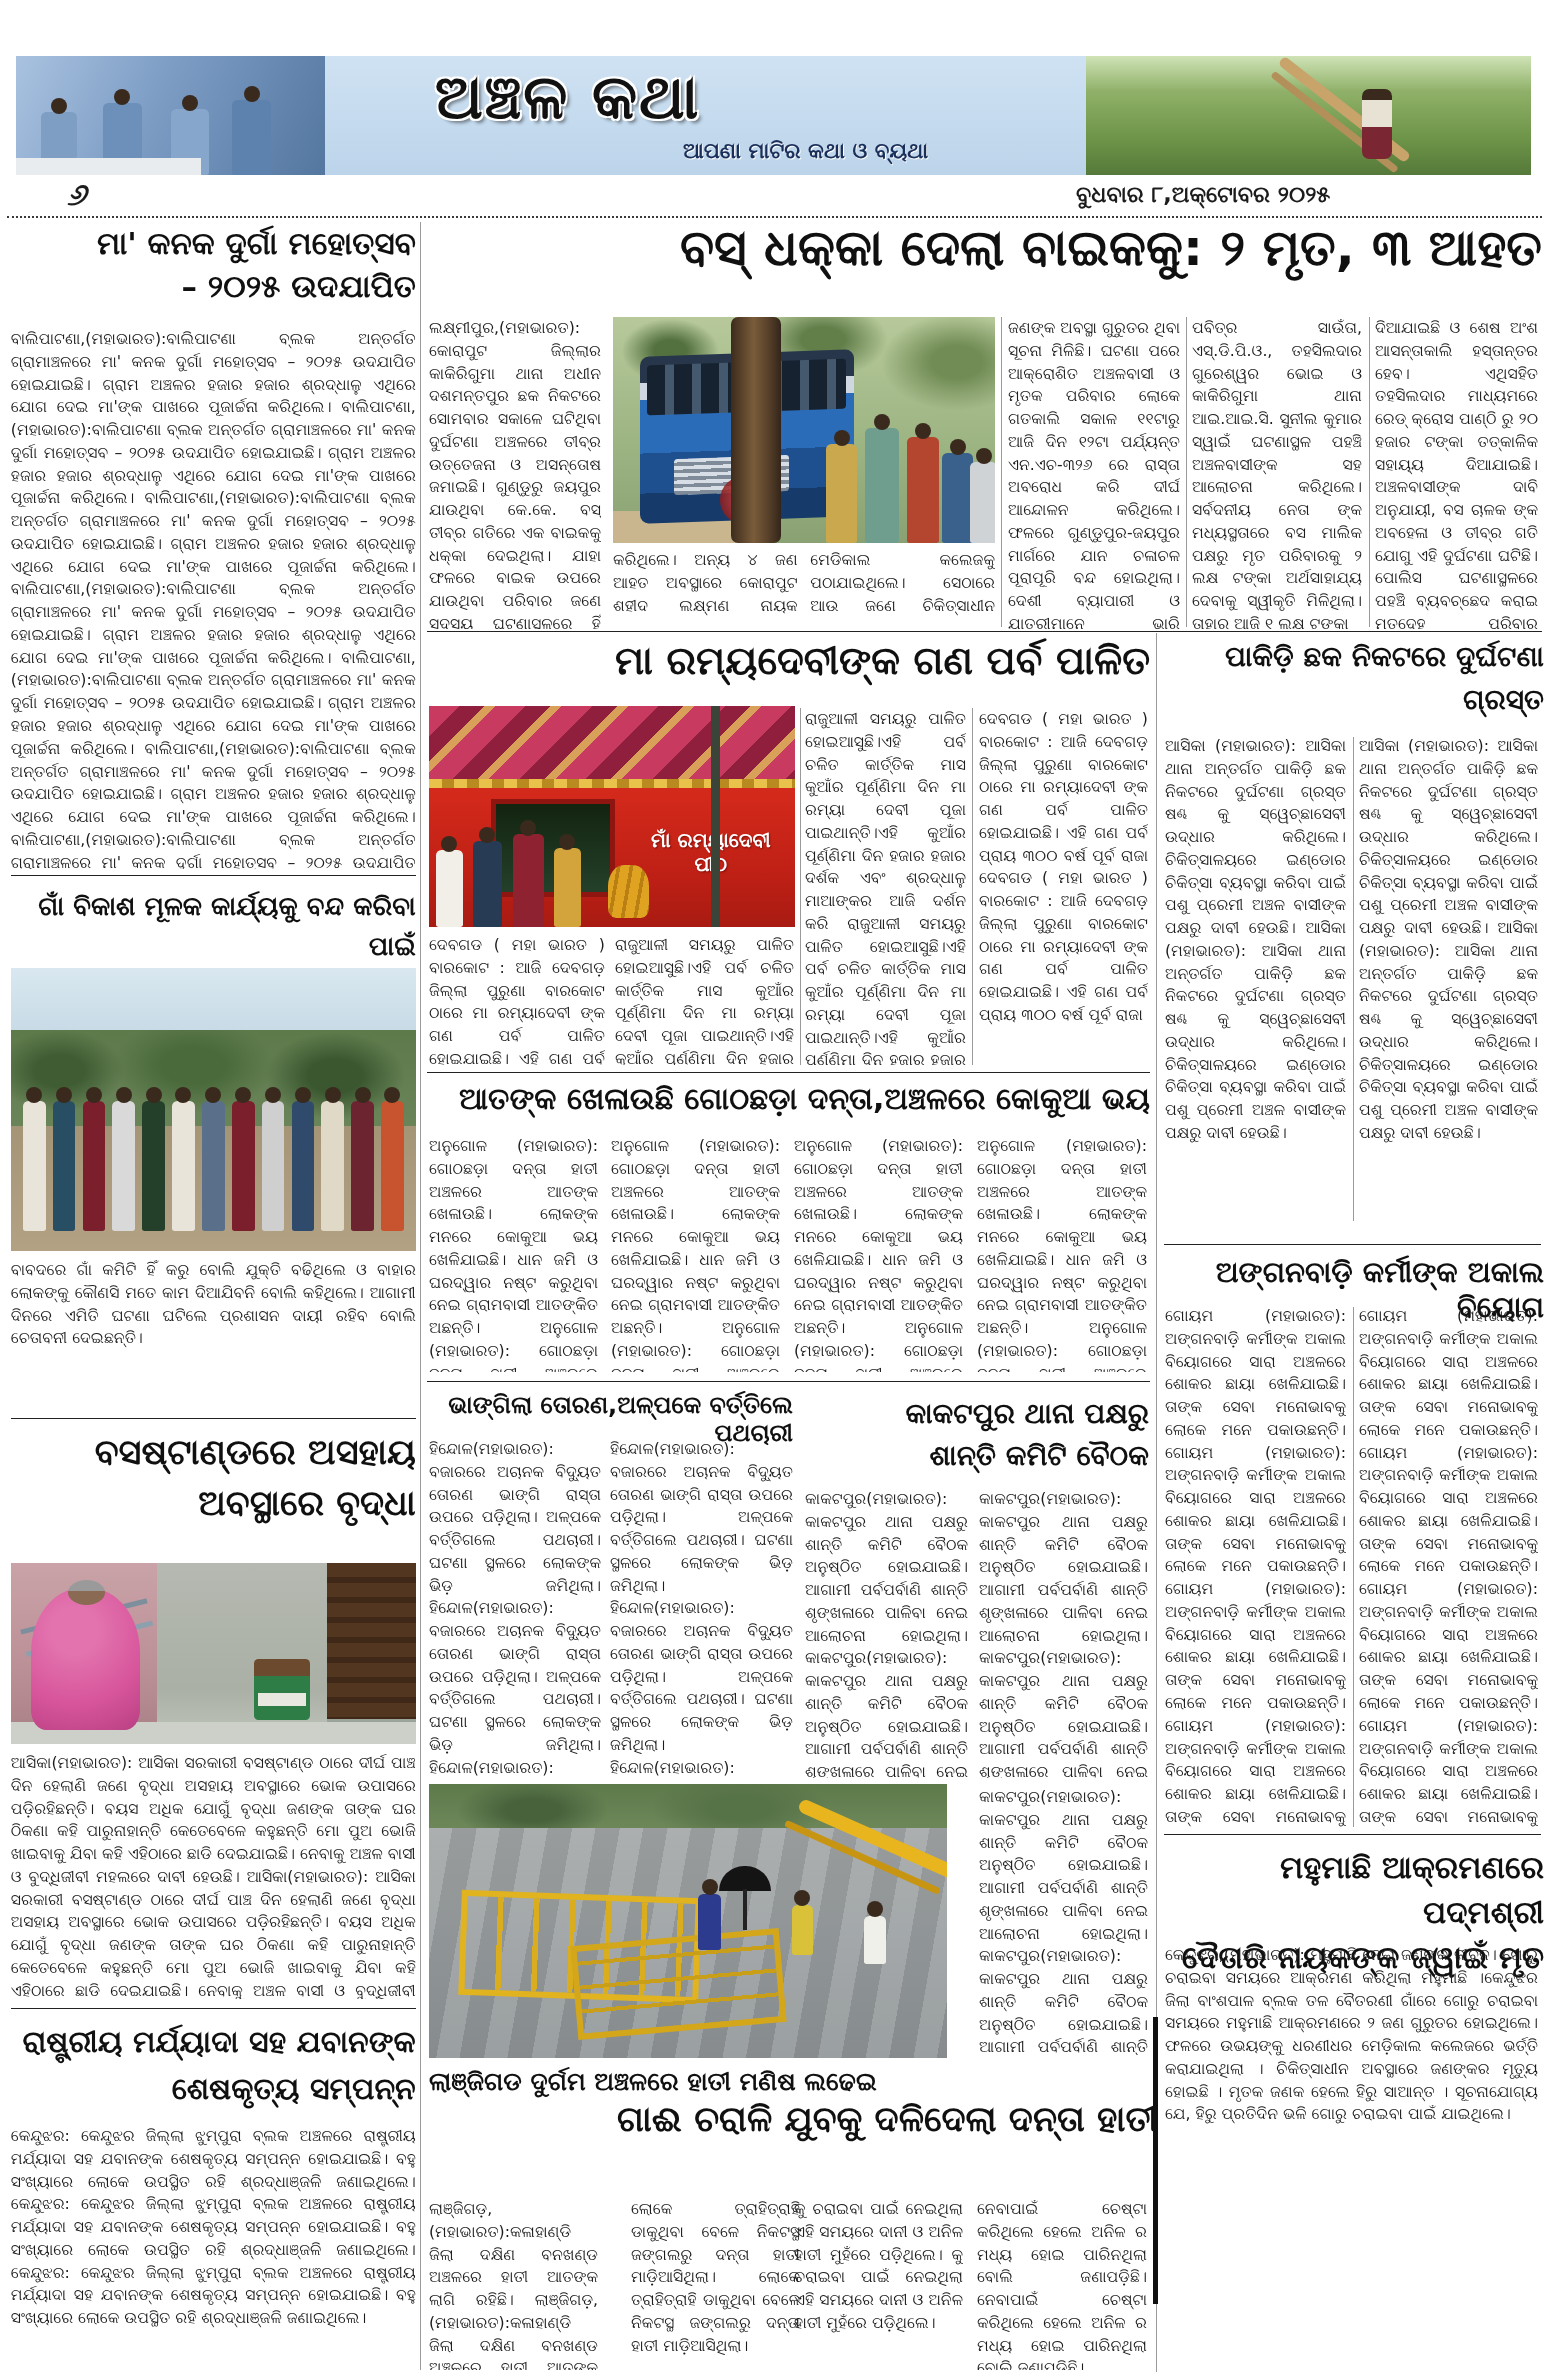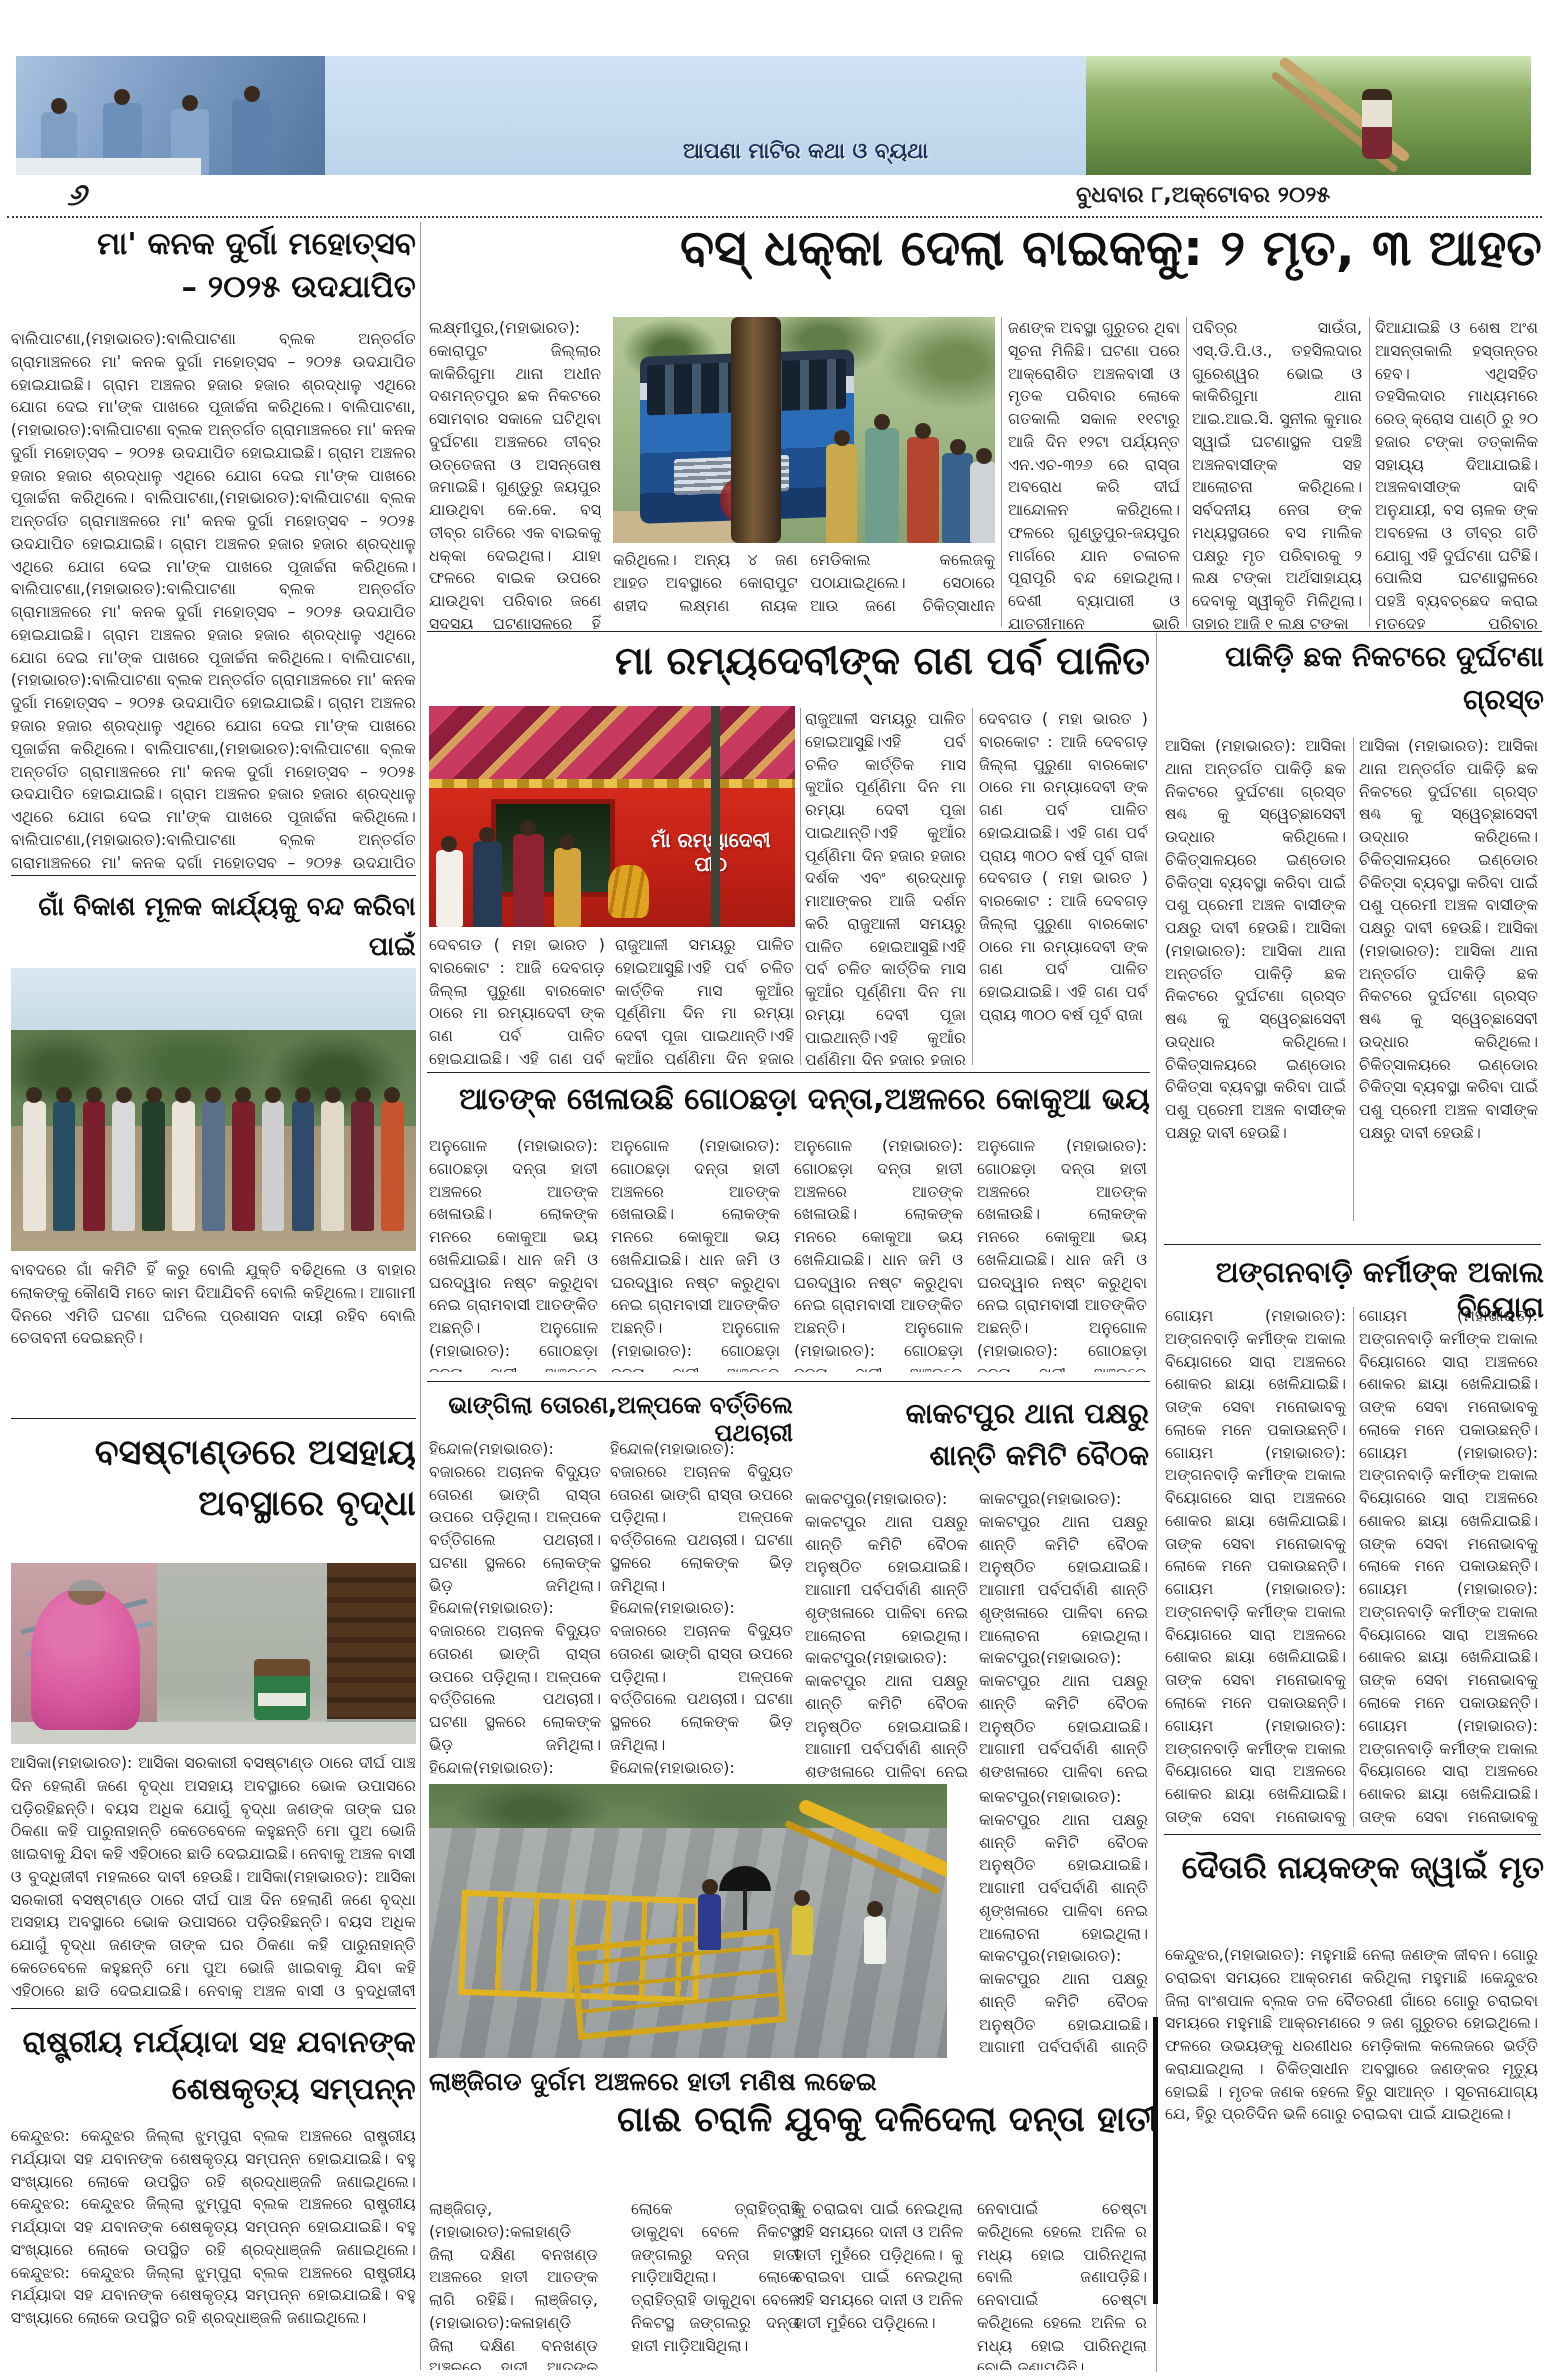--- a/index.html
+++ b/index.html
@@ -108,20 +108,21 @@
 
   <div class="abs mast" style="left:16px;top:56px;width:1515px;height:119px;">
     <div class="photo" style="left:0;top:0;width:309px;height:119px;">
       <div class="ph ml-bg"></div>
       <span class="fig" style="position:absolute;left:8%;bottom:0;width:36px;height:63px;background:#7f9ec4;"></span>
       <span class="fig" style="position:absolute;left:28%;bottom:0;width:39px;height:72px;background:#6d90ba;"></span>
       <span class="fig" style="position:absolute;left:50%;bottom:0;width:38px;height:66px;background:#87a6cb;"></span>
       <span class="fig" style="position:absolute;left:70%;bottom:0;width:39px;height:75px;background:#5d82ae;"></span>
       <div class="ph" style="left:0;bottom:0;width:60%;height:14%;background:#e8ecef;"></div>
     </div>
+    <div class="abs mast-title" style="left:341px;top:5.4px;width:421px;">ଅଞ୍ଚଳ କଥା</div>
     <div class="abs mast-tag" style="left:628px;top:82px;width:323px;">ଆପଣା ମାଟିର କଥା ଓ ବ୍ୟଥା</div>
     <div class="photo" style="left:1070px;top:0;width:445px;height:119px;">
       <div class="ph mr-bg"></div>
       <div class="ph mr-plow"></div>
       <div class="ph mr-man"></div>
     </div>
   </div>
 
   <div class="abs folio-num" style="left:67px;top:176px;">୬</div>
   <div class="abs folio-date" style="left:1076px;top:181px;width:455px;">ବୁଧବାର ୮,ଅକ୍ଟୋବର ୨୦୨୫</div>
@@ -294,19 +295,20 @@
   <div class="abs body" style="left:1359px;top:735px;width:179px;height:488px;">ଆସିକା (ମହାଭାରତ): ଆସିକା ଥାନା ଅନ୍ତର୍ଗତ ପାକିଡ଼ି ଛକ ନିକଟରେ ଦୁର୍ଘଟଣା ଗ୍ରସ୍ତ ଷଣ୍ଢ କୁ ସ୍ୱେଚ୍ଛାସେବୀ ଉଦ୍ଧାର କରିଥିଲେ। ଚିକିତ୍ସାଳୟରେ ଇଣ୍ଡୋର ଚିକିତ୍ସା ବ୍ୟବସ୍ଥା କରିବା ପାଇଁ ପଶୁ ପ୍ରେମୀ ଅଞ୍ଚଳ ବାସୀଙ୍କ ପକ୍ଷରୁ ଦାବୀ ହେଉଛି। ଆସିକା (ମହାଭାରତ): ଆସିକା ଥାନା ଅନ୍ତର୍ଗତ ପାକିଡ଼ି ଛକ ନିକଟରେ ଦୁର୍ଘଟଣା ଗ୍ରସ୍ତ ଷଣ୍ଢ କୁ ସ୍ୱେଚ୍ଛାସେବୀ ଉଦ୍ଧାର କରିଥିଲେ। ଚିକିତ୍ସାଳୟରେ ଇଣ୍ଡୋର ଚିକିତ୍ସା ବ୍ୟବସ୍ଥା କରିବା ପାଇଁ ପଶୁ ପ୍ରେମୀ ଅଞ୍ଚଳ ବାସୀଙ୍କ ପକ୍ଷରୁ ଦାବୀ ହେଉଛି।</div>
 
   <div class="abs hr" style="left:1164px;top:1244px;width:377px;"></div>
   <div class="abs hl" style="left:1160px;top:1255px;width:384px;font-size:29px;">ଅଙ୍ଗନବାଡ଼ି କର୍ମୀଙ୍କ ଅକାଲ ବିୟୋଗ</div>
   <div class="abs body" style="left:1165px;top:1305px;width:181px;height:524px;">ଗୋୟମ (ମହାଭାରତ): ଅଙ୍ଗନବାଡ଼ି କର୍ମୀଙ୍କ ଅକାଲ ବିୟୋଗରେ ସାରା ଅଞ୍ଚଳରେ ଶୋକର ଛାୟା ଖେଳିଯାଇଛି। ତାଙ୍କ ସେବା ମନୋଭାବକୁ ଲୋକେ ମନେ ପକାଉଛନ୍ତି। ଗୋୟମ (ମହାଭାରତ): ଅଙ୍ଗନବାଡ଼ି କର୍ମୀଙ୍କ ଅକାଲ ବିୟୋଗରେ ସାରା ଅଞ୍ଚଳରେ ଶୋକର ଛାୟା ଖେଳିଯାଇଛି। ତାଙ୍କ ସେବା ମନୋଭାବକୁ ଲୋକେ ମନେ ପକାଉଛନ୍ତି। ଗୋୟମ (ମହାଭାରତ): ଅଙ୍ଗନବାଡ଼ି କର୍ମୀଙ୍କ ଅକାଲ ବିୟୋଗରେ ସାରା ଅଞ୍ଚଳରେ ଶୋକର ଛାୟା ଖେଳିଯାଇଛି। ତାଙ୍କ ସେବା ମନୋଭାବକୁ ଲୋକେ ମନେ ପକାଉଛନ୍ତି। ଗୋୟମ (ମହାଭାରତ): ଅଙ୍ଗନବାଡ଼ି କର୍ମୀଙ୍କ ଅକାଲ ବିୟୋଗରେ ସାରା ଅଞ୍ଚଳରେ ଶୋକର ଛାୟା ଖେଳିଯାଇଛି। ତାଙ୍କ ସେବା ମନୋଭାବକୁ ଲୋକେ ମନେ ପକାଉଛନ୍ତି।</div>
   <div class="abs vr" style="left:1353px;top:1307px;height:520px;"></div>
   <div class="abs body" style="left:1359px;top:1305px;width:179px;height:524px;">ଗୋୟମ (ମହାଭାରତ): ଅଙ୍ଗନବାଡ଼ି କର୍ମୀଙ୍କ ଅକାଲ ବିୟୋଗରେ ସାରା ଅଞ୍ଚଳରେ ଶୋକର ଛାୟା ଖେଳିଯାଇଛି। ତାଙ୍କ ସେବା ମନୋଭାବକୁ ଲୋକେ ମନେ ପକାଉଛନ୍ତି। ଗୋୟମ (ମହାଭାରତ): ଅଙ୍ଗନବାଡ଼ି କର୍ମୀଙ୍କ ଅକାଲ ବିୟୋଗରେ ସାରା ଅଞ୍ଚଳରେ ଶୋକର ଛାୟା ଖେଳିଯାଇଛି। ତାଙ୍କ ସେବା ମନୋଭାବକୁ ଲୋକେ ମନେ ପକାଉଛନ୍ତି। ଗୋୟମ (ମହାଭାରତ): ଅଙ୍ଗନବାଡ଼ି କର୍ମୀଙ୍କ ଅକାଲ ବିୟୋଗରେ ସାରା ଅଞ୍ଚଳରେ ଶୋକର ଛାୟା ଖେଳିଯାଇଛି। ତାଙ୍କ ସେବା ମନୋଭାବକୁ ଲୋକେ ମନେ ପକାଉଛନ୍ତି। ଗୋୟମ (ମହାଭାରତ): ଅଙ୍ଗନବାଡ଼ି କର୍ମୀଙ୍କ ଅକାଲ ବିୟୋଗରେ ସାରା ଅଞ୍ଚଳରେ ଶୋକର ଛାୟା ଖେଳିଯାଇଛି। ତାଙ୍କ ସେବା ମନୋଭାବକୁ ଲୋକେ ମନେ ପକାଉଛନ୍ତି।</div>
 
   <div class="abs hr" style="left:1164px;top:1834px;width:377px;"></div>
   <div class="abs hl" style="left:1160px;top:1845px;width:384px;font-size:31px;line-height:1.45;">
+    <div>ମହୁମାଛି ଆକ୍ରମଣରେ ପଦ୍ମଶ୍ରୀ</div>
     <div>ଦୈତାରି ନାୟକଙ୍କ ଜ୍ୱାଇଁ ମୃତ</div>
   </div>
   <div class="abs thickbar" style="left:1153px;top:2017px;width:5.4px;height:287px;"></div>
   <div class="abs body" style="left:1165px;top:1944px;width:373px;height:427px;">କେନ୍ଦୁଝର,(ମହାଭାରତ): ମହୁମାଛି ନେଲା ଜଣଙ୍କ ଜୀବନ। ଗୋରୁ ଚରାଇବା ସମୟରେ ଆକ୍ରମଣ କରିଥିଲା ମହୁମାଛି ।କେନ୍ଦୁଝର ଜିଲା ବାଂଶପାଳ ବ୍ଲକ ତଳ ବୈତରଣୀ ଗାଁରେ ଗୋରୁ ଚରାଇବା ସମୟରେ ମହୁମାଛି ଆକ୍ରମଣରେ ୨ ଜଣ ଗୁରୁତର ହୋଇଥିଲେ।ଫଳରେ ଉଭୟଙ୍କୁ ଧରଣୀଧର ମେଡ଼ିକାଲ କଲେଜରେ ଭର୍ତ୍ତି କରାଯାଇଥିଲା । ଚିକିତ୍ସାଧୀନ ଅବସ୍ଥାରେ ଜଣଙ୍କର ମୃତ୍ୟୁ ହୋଇଛି । ମୃତକ ଜଣକ ହେଲେ ହିରୁ ସାଆନ୍ତ । ସୂଚନାଯୋଗ୍ୟ ଯେ, ହିରୁ ପ୍ରତିଦିନ ଭଳି ଗୋରୁ ଚରାଇବା ପାଇଁ ଯାଇଥିଲେ।</div>
 
 </div>
 
 
 </body></html>

